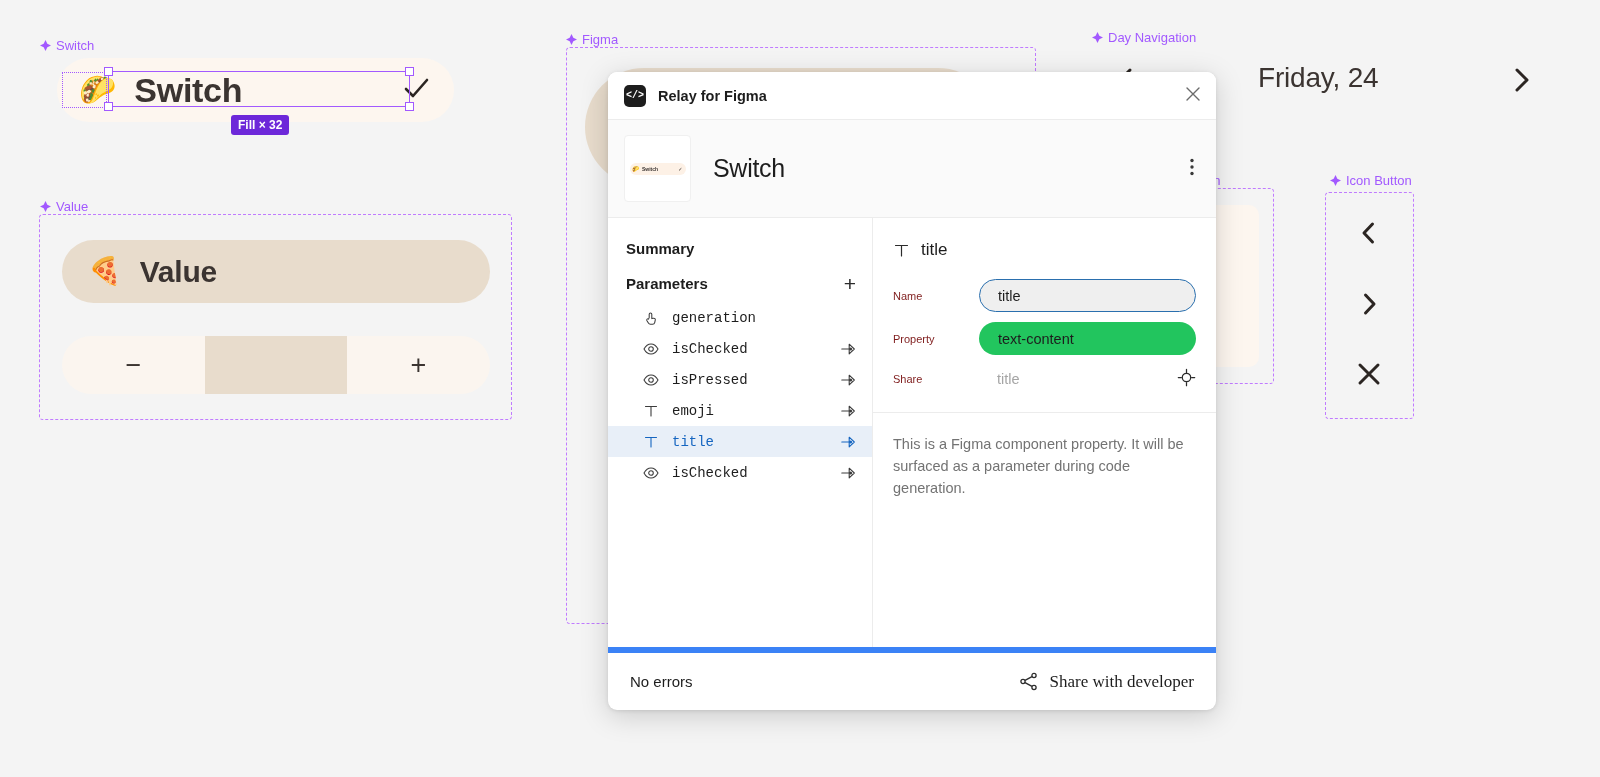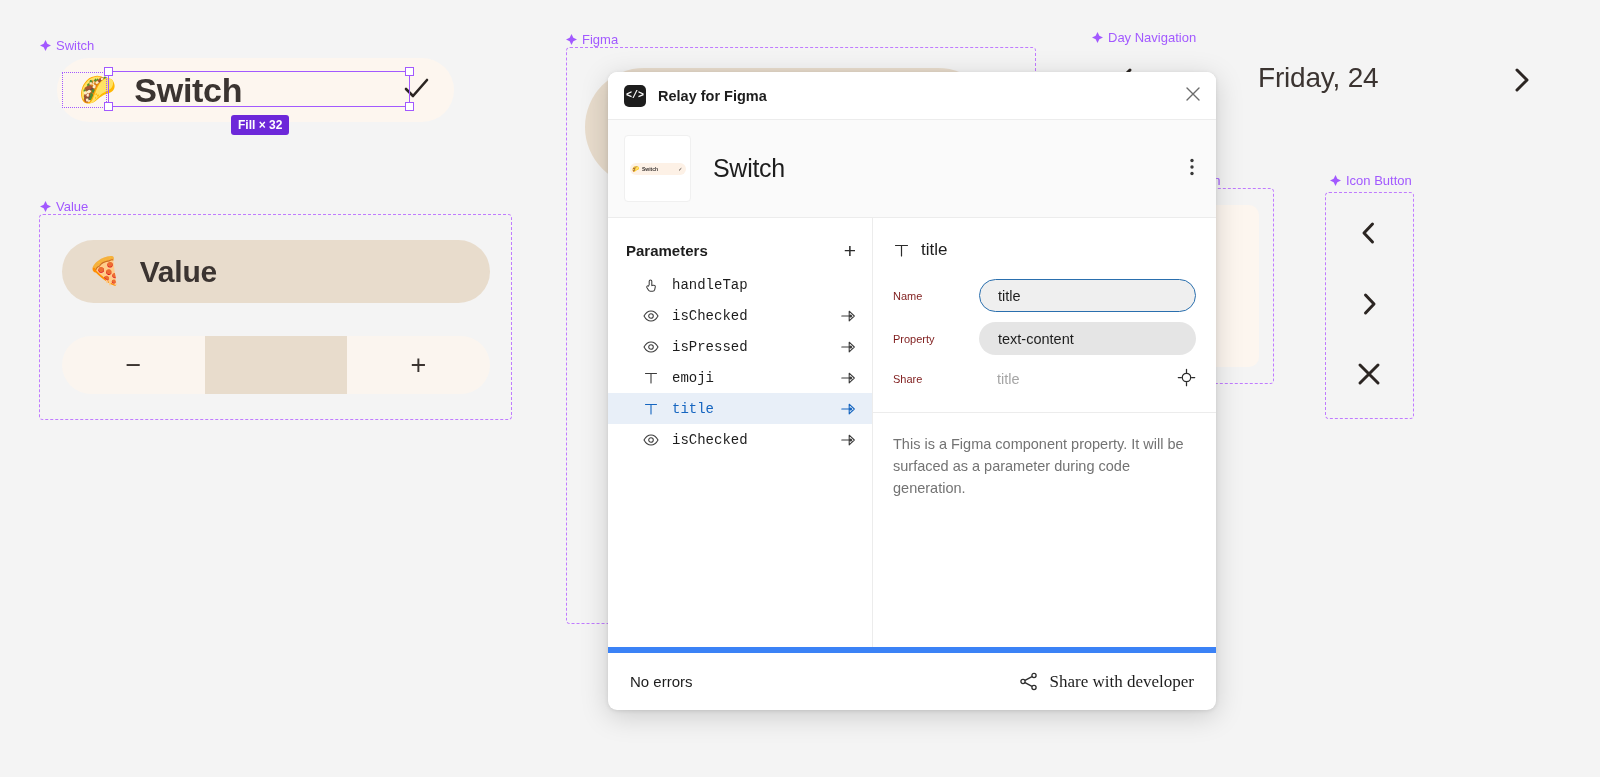--- a/index.html
+++ b/index.html
@@ -224,21 +224,21 @@
   .field-row {
     display: flex; align-items: center; padding: 5px 20px 5px 20px;
     min-height: 38px;
   }
   .field-label {
     width: 86px; flex: 0 0 auto;
     font-size: 11px; color: #7f1d1d;
   }
   .field-pill {
     flex: 1 1 auto; height: 33px; border-radius: 17px;
-    background: #e5e5e5; border: 1px solid transparent;
+    background: #22c55e; border: 1px solid transparent;
     display: flex; align-items: center; padding: 0 18px;
     font-size: 14.5px; color: #1d1d1d;
   }
   .field-pill.focused { background: #efefef; border-color: #2a6fae; }
   .field-plain {
     flex: 1 1 auto; font-size: 14.5px; color: #a5a5a5; padding-left: 18px;
   }
   .field-target { flex: 0 0 auto; cursor: pointer; padding-left: 8px; }
   #detail-divider { border-top: 1px solid #ececec; margin: 14px 0 0 0; }
   #detail-desc {
@@ -393,32 +393,33 @@
           <circle cx="2" cy="2.5" r="1.7" fill="#3a3a3a"></circle>
           <circle cx="2" cy="9" r="1.7" fill="#3a3a3a"></circle>
           <circle cx="2" cy="15.5" r="1.7" fill="#3a3a3a"></circle>
         </svg>
       </div>
     </div>
 
     <div id="dialog-body">
 
       <div id="params-col">
+        <div id="summary-item">Summary</div>
         <div id="params-header">
           <span id="params-header-label">Parameters</span>
           <span id="params-add">+</span>
         </div>
         <div id="params-list">
             <div class="param-row">
               <span class="param-icon">
                 <svg width="16" height="16" viewBox="0 0 16 16">
                   <path d="M6.2 7.6 L6.2 4.2 A1.3 1.3 0 0 1 8.8 4.2 L8.8 8.6 L10.6 8.2 A1.5 1.5 0 0 1 12.3 9.9 L11.7 12.6 A2.2 2.2 0 0 1 9.5 14.3 L7.4 14.3 A2.3 2.3 0 0 1 5.4 13.1 L3.8 10.4 A1.1 1.1 0 0 1 5.5 9.1 Z" fill="none" stroke="#3c3c3c" stroke-width="1.05" stroke-linejoin="round"></path>
                 </svg>
               </span>
-              <span class="param-name">handleTap</span>
+              <span class="param-name">generation</span>
             </div>
             <div class="param-row">
               <span class="param-icon">
                 <svg width="16" height="16" viewBox="0 0 16 16">
                   <path d="M1 8 C3 4.3 5.4 3 8 3 C10.6 3 13 4.3 15 8 C13 11.7 10.6 13 8 13 C5.4 13 3 11.7 1 8 Z" fill="none" stroke="#3c3c3c" stroke-width="1.05"></path>
                   <circle cx="8" cy="8" r="2.3" fill="none" stroke="#3c3c3c" stroke-width="1.05"></circle>
                 </svg>
               </span>
               <span class="param-name">isChecked</span>
               <span class="param-link">

